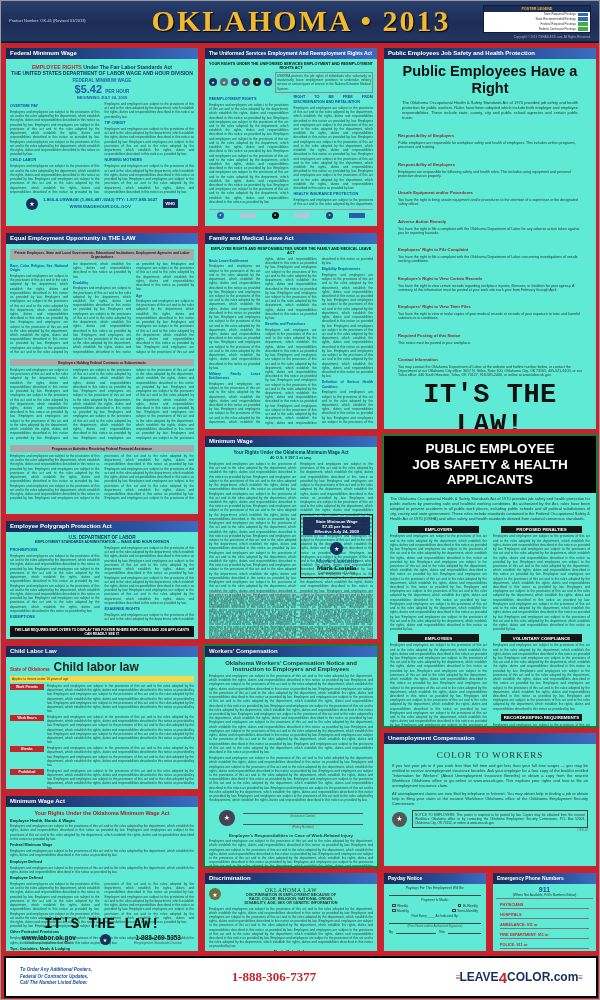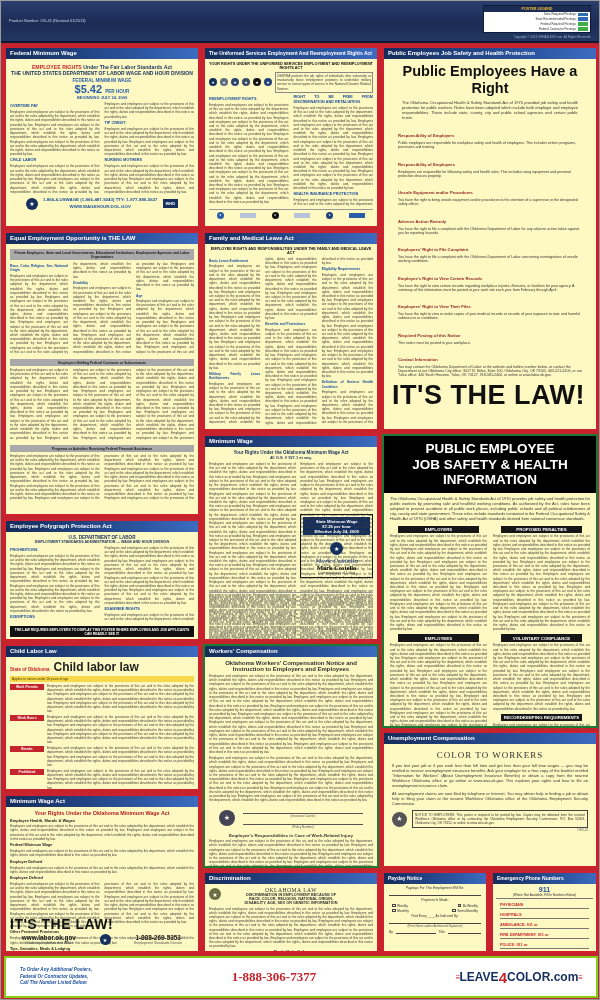--- a/index.html
+++ b/index.html
@@ -19,21 +19,21 @@
     color:#f2b92d; letter-spacing:2px; text-shadow:1px 1px 1px #000; }
   #legend { position:absolute; right:10px; top:4px; width:108px; height:28px;
     background:#fff; border:1px solid #0e1c3a; font-size:3px; }
   #legend .lt { background:#1b2c55; color:#f2b92d; text-align:center; font-weight:bold;
     font-size:3.6px; padding:1px 0; }
   #legend .lrow { display:flex; align-items:center; justify-content:flex-end; padding:0 2px; height:4.8px; }
   #legend .lrow span { color:#333; margin-right:2px; font-size:3px; }
   #legend .sw { width:10px; height:3.6px; display:inline-block; }
   #banner .copy { position:absolute; right:10px; top:34px; color:#9fb0d0; font-size:3px; }
   
-  .panel { position:absolute; background:#fef9c3; border:2px solid #cf2030; overflow:hidden; }
+  .panel { position:absolute; background:#5eead4; border:2px solid #cf2030; overflow:hidden; }
   .panel.green { border-color:#1d7a34; }
   .phead { height:11px; background:linear-gradient(90deg,#152c5a 0%,#2c55a0 70%,#3c6cc0 100%);
     color:#fff; font-size:6px; font-weight:bold; line-height:11px; padding:0 4px;
     white-space:nowrap; overflow:hidden; }
   .pbody { padding:3px 4px; }
   .micro { font-size:3.2px; line-height:1.32; color:#3b3b3b; text-align:justify; }
   .micro2 { column-count:2; column-gap:5px; }
   .micro3 { column-count:3; column-gap:5px; }
   .mh { font-size:3.8px; font-weight:bold; color:#1a4f9c; margin:2px 0 1px; }
   .mh.red { color:#8c1f1f; font-size:4.2px; }
@@ -59,54 +59,55 @@
   .blackbar { background:#111; color:#fff; font-size:3.4px; font-weight:bold;
     text-align:center; padding:1.5px 2px; margin-top:2px; }
   
   .cl-title { font-size:12px; font-weight:bold; color:#222; }
   .cl-state { font-size:4.5px; font-weight:bold; color:#c4242b; }
   .yellowbar { background:#f7d84a; font-size:3.2px; color:#4a3500; padding:1px 2px; margin:2px 0; }
   .redlab { background:#c4242b; color:#fff; font-weight:bold; font-size:3.4px;
     padding:1px 2px; width:34px; text-align:center; flex:none; }
   .cl-row { display:flex; gap:3px; margin:1.5px 0; align-items:flex-start; }
   
-  .itl { font-weight:bold; color:#111; letter-spacing:0.5px; }
+  .itl { font-weight:bold; color:#111; text-align:center; letter-spacing:0.5px;font-family:Liberation Mono, monospace; }
   
   .peosh-band { background:#000; color:#fff; text-align:center; font-weight:bold;
     font-size:13.5px; line-height:1.15; padding:5px 2px; }
   .secbar { background:#161616; color:#fff; font-weight:bold; font-size:4.4px;
     text-align:center; padding:1.2px 0; margin:3px 8px 1.5px; }
   
   .unemp-title { font-family:"Liberation Serif", serif; font-size:9px; color:#333;
     text-align:center; letter-spacing:1px; margin:3px 0; }
   
   .fieldline { border-bottom:0.6px solid #444; height:6px; }
   .cbx { display:inline-block; width:3.5px; height:3.5px; border:0.6px solid #444; margin-right:1.5px; vertical-align:middle;}
   .erow { color:#c4242b; font-weight:bold; font-size:3.8px; border-bottom:0.6px solid #777;
     margin:4px 4px 0; padding-bottom:1px; }
   
   #bottombar { position:absolute; left:3px; top:955px; width:594px; height:42px;
-    background:#fff; border:2px solid #84cc16; display:flex; align-items:center;
+    background:#fff; border:2px solid #000000; display:flex; align-items:center;
     justify-content:space-between; padding:0 14px; }
   #bottombar .order { color:#1a4f9c; font-weight:bold; font-style:italic; font-size:4.6px; line-height:1.4;}
   #bottombar .phone { color:#c4242b; font-weight:bold; font-size:13px; font-family:"Liberation Serif", serif;}
   .logo { display:flex; align-items:center; font-weight:bold; }
   .logo .stripes { color:#c4242b; font-size:8px; letter-spacing:-1px; }
   .logo .b { color:#16305e; font-size:12px; }
   .logo .r { color:#c4242b; font-size:15px; }
   .hr { border-top:0.6px solid #999; margin:2px 0; }
   .tinyright { font-size:3px; color:#666; text-align:right; }
 </style>
 </head>
 <body>
 
 <div id="poster">
 
   <div id="banner">
     <div class="product">Product Number: OK-41 (Revised 01/2013)</div>
+    <div class="title">OKLAHOMA • 2013</div>
     <div id="legend">
       <div class="lt">POSTER LEGEND</div>
       <div class="lrow">
         <span>State Required Postings</span>
         <i class="sw" style="background:#2e6db4"></i>
       </div>
       <div class="lrow">
         <span>State Recommended Postings</span>
         <i class="sw" style="background:#2e6db4"></i>
       </div>
@@ -419,21 +420,21 @@
       </div>
       <div class="itl" style="font-size:27px;margin-top:2px;">IT'S THE LAW!</div>
 
     </div>
   </div>
 
   <div class="panel green" style="left:381px; top:433px; width:216px; height:294px;">
     <div class="peosh-band">
       <span>PUBLIC EMPLOYEE</span><br>
       <span>JOB SAFETY &amp; HEALTH</span><br>
-      <span>INFORMATION</span>
+      <span>APPLICANTS</span>
     </div>
     <div class="pbody" style="padding:3px 6px;">
       <div style="font-size:4px;color:#333;text-align:justify;">The Oklahoma Occupational Health &amp; Safety Standards Act of 1970 provides job safety and health protection for public workers by promoting safe and healthful working conditions. As authorized by the Act, rules have been adopted to prevent accidents in all public work places, including public schools and all political subdivisions of city, county and state government. These rules include standards contained in the Federal Occupational Safety &amp; Health Act of 1970 (OSHA) and other safety and health standards derived from national consensus standards.</div>
       <div style="display:flex; gap:6px; margin-top:2px;">
         <div style="flex:1;">
           <div class="secbar">EMPLOYERS</div>
           <div class="micro">Employers and employees are subject to the provisions of this act and to the rules adopted by the department, which establish the rights, duties and responsibilities described in this notice as provided by law. Employers and employees are subject to the provisions of this act and to the rules adopted by the department, which establish the rights, duties and responsibilities described in this notice as provided by law. Employers and employees are subject to the provisions of this act and to the rules adopted by the department, which establish the rights, duties and responsibilities described in this notice as provided by law. Employers and employees are subject to the provisions of this act and to the rules adopted by the department, which establish the rights, duties and responsibilities described in this notice as provided by law. Employers and employees are subject to the provisions of this act and to the rules adopted by the department, which establish the rights, duties and responsibilities described in this notice as provided by law. Employers and employees are subject to the provisions of this act and to the rules adopted by the department, which establish the rights, duties and responsibilities described in this notice as provided by law. Employers and employees are subject to the provisions of this act and to the rules adopted by the department, which establish the rights, duties and responsibilities described in this notice as provided by law. </div>
           <div class="secbar">EMPLOYEES</div>
           <div class="micro">Employers and employees are subject to the provisions of this act and to the rules adopted by the department, which establish the rights, duties and responsibilities described in this notice as provided by law. Employers and employees are subject to the provisions of this act and to the rules adopted by the department, which establish the rights, duties and responsibilities described in this notice as provided by law. Employers and employees are subject to the provisions of this act and to the rules adopted by the department, which establish the rights, duties and responsibilities described in this notice as provided by law. Employers and employees are subject to the provisions of this act and to the rules adopted by the department, which establish the rights, duties and responsibilities described in this notice as provided by law. Employers and employees are subject to the provisions of this act and to the rules adopted by the department, which establish the rights, duties and responsibilities described in this notice as provided by law. Employers and employees are subject to the provisions of this act and to the rules adopted by the department, which establish the rights, duties and responsibilities described in this notice as provided by law. Employers and employees are subject to the provisions of this act and to the rules adopted by the department, which establish the rights, duties and responsibilities described in this notice as provided by law. </div>
 

